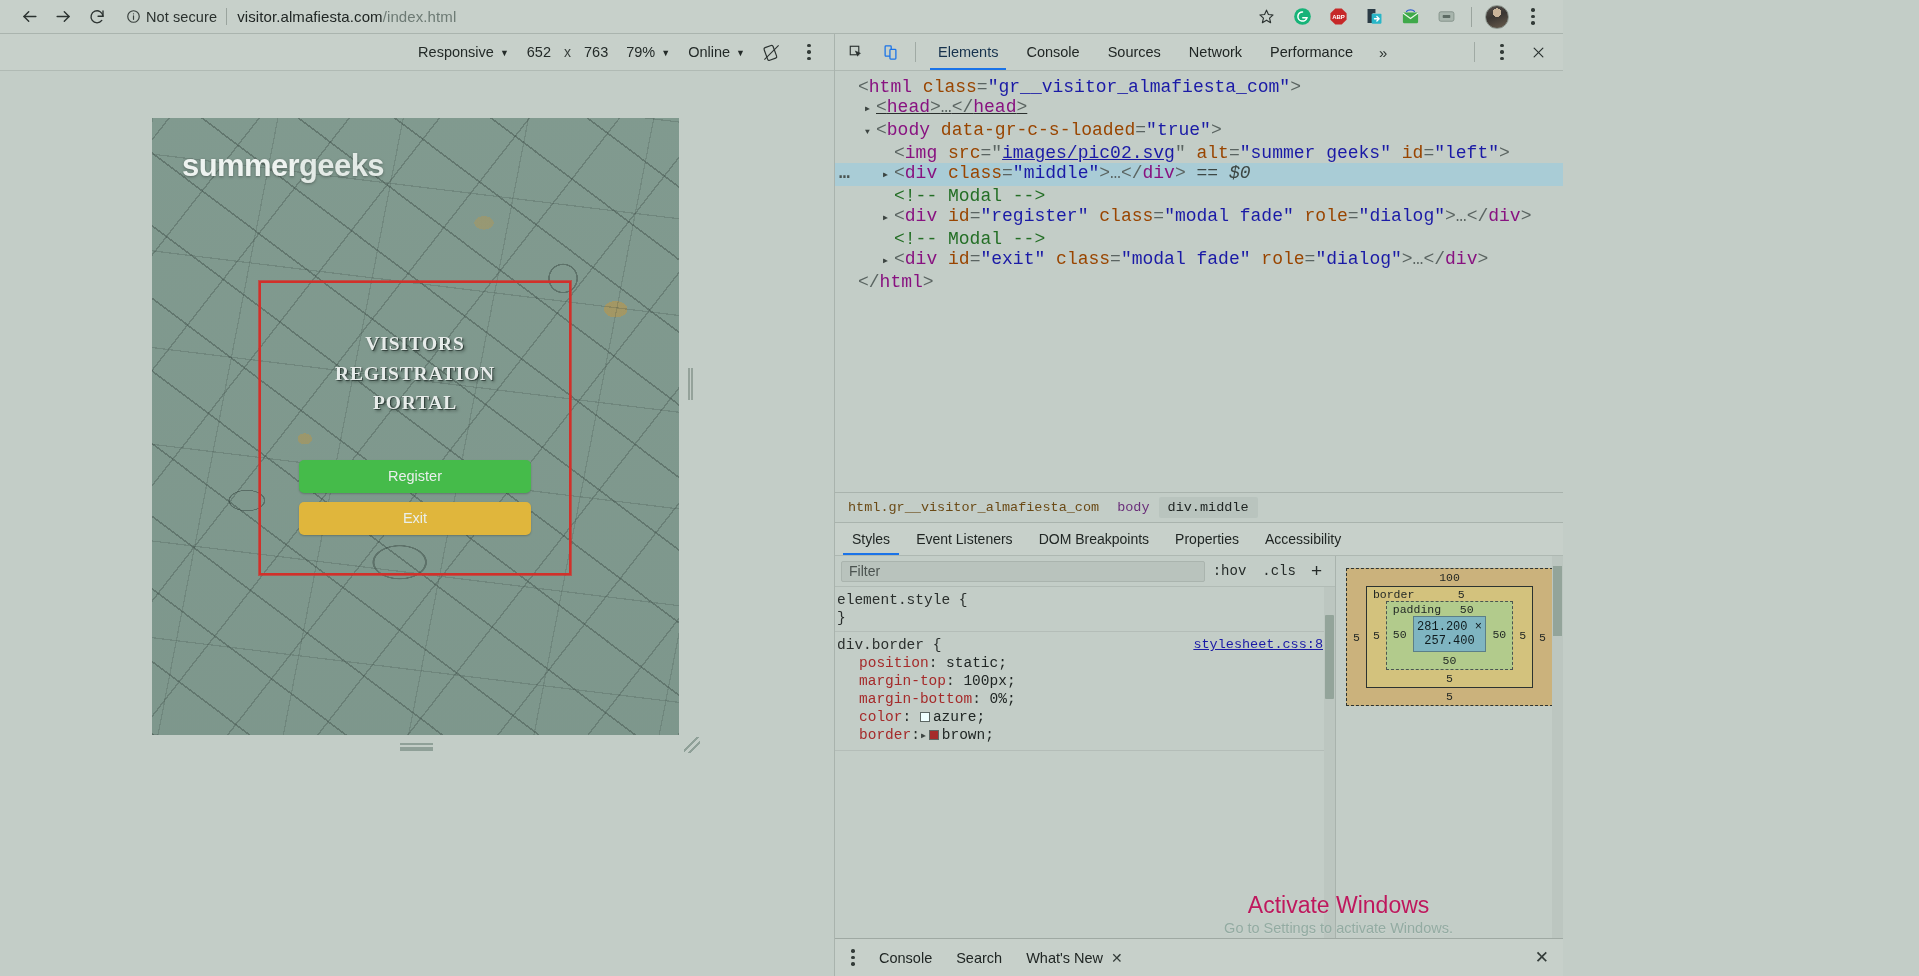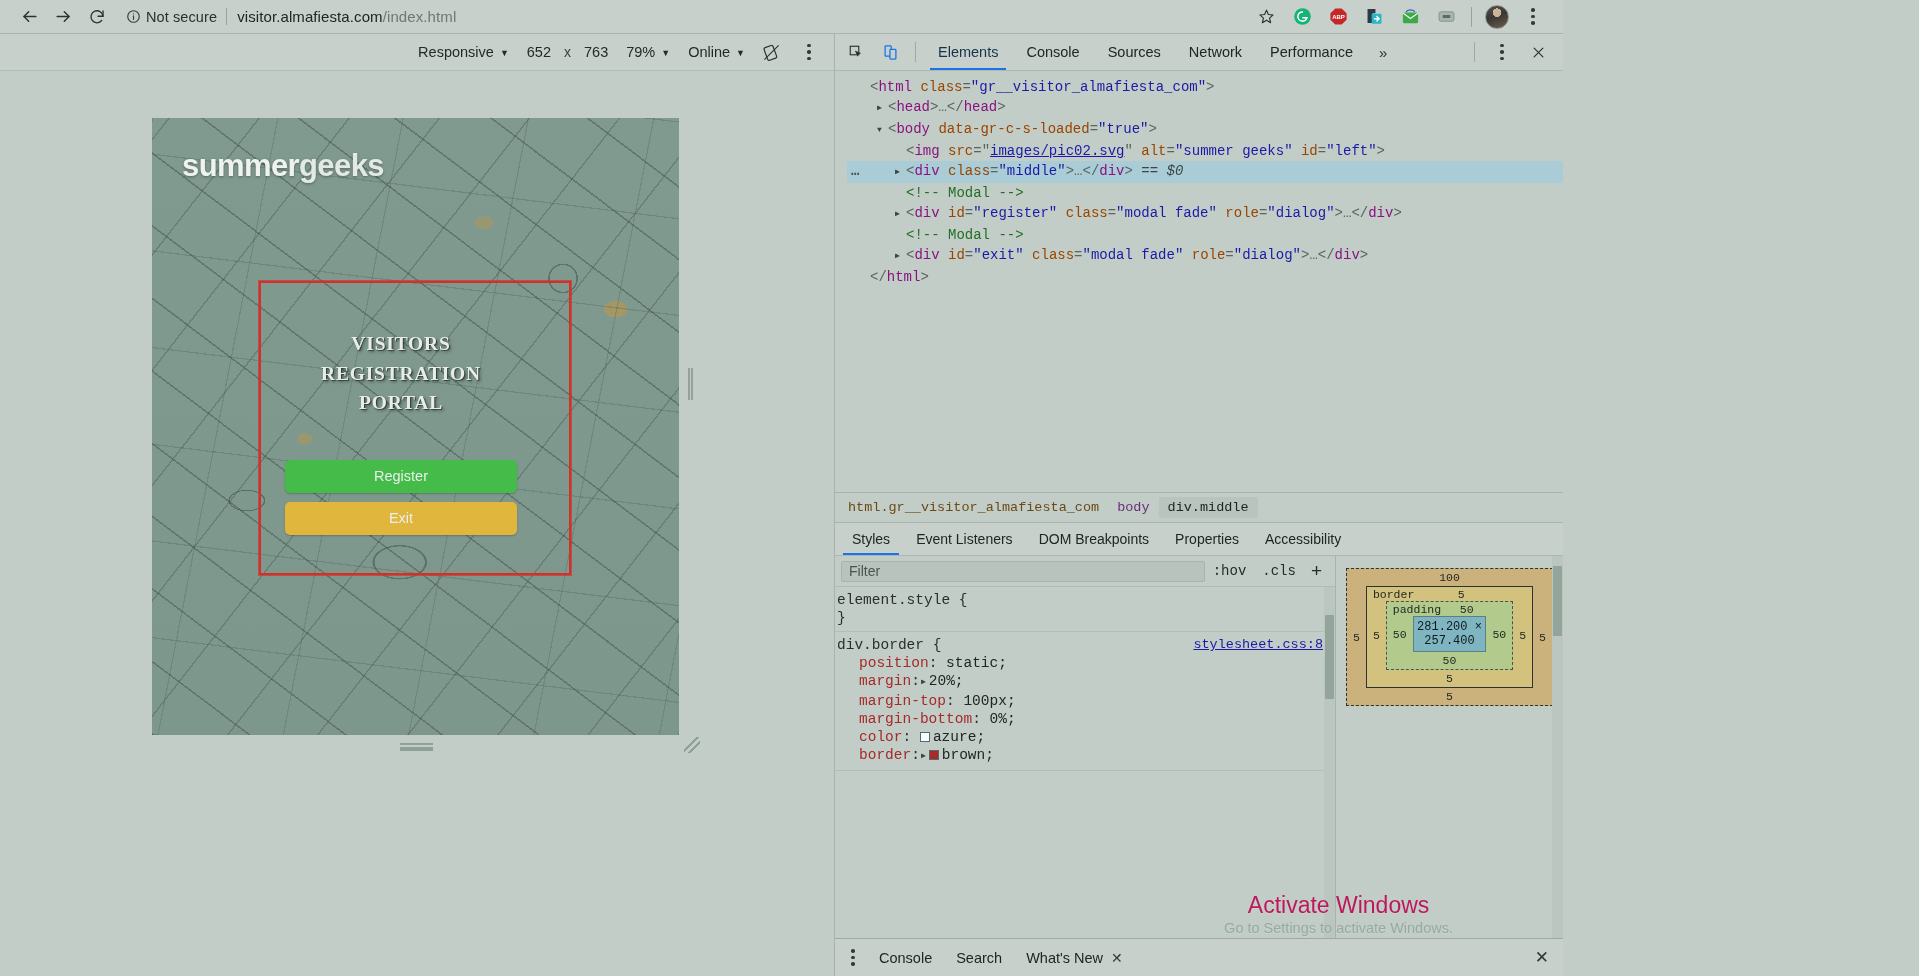--- a/index.html
+++ b/index.html
@@ -102,21 +102,21 @@
   
   .inspect-box {
     position:absolute; left:107px; top:163px; width:312px; height:294px;
     border:2px solid #d2302a;
     outline:1px solid rgba(210,48,42,.65);
     z-index:4;
     background:rgba(255,0,0,0.0);
   }
 
   .middle-content {
-    position:absolute; left:93px; top:163px; width:312px; height:294px;
+    position:absolute; left:107px; top:163px; width:312px; height:294px;
     z-index:5; display:flex; flex-direction:column; align-items:center;
     padding-top:48px;
   }
   .portal-title {
     font-family:"Liberation Serif", serif;
     font-weight:700; font-size:19.5px; line-height:1.52; text-align:center;
     color:#e7ecea; letter-spacing:.8px;
     text-shadow:1px 1px 0 rgba(40,55,50,.75), 2px 2px 3px rgba(20,30,26,.5);
   }
   .btn-stack { margin-top:42px; width:232px; display:flex; flex-direction:column; gap:9px; }
@@ -166,22 +166,22 @@
   .tab.active::after {
     content:""; position:absolute; left:6px; right:6px; bottom:0; height:2.5px; background:#1a73e8;
   }
   .chev-more { padding:0 12px; font-size:15px; color:#2b3230; display:flex; align-items:center; cursor:pointer; }
   .dt-tabbar .spacer { flex:1; }
   .dt-right-icons { display:flex; align-items:center; gap:2px; padding-right:8px; }
 
   
   .dom-tree {
     flex:0 0 421px; overflow:hidden; background:#c3cdc7;
-    font-family:"Liberation Mono", monospace; font-size:14px; line-height:20px;
-    padding:6px 0 0 0; position:relative;margin-left:12px;
+    font-family:"Liberation Mono", monospace; font-size:18px; line-height:20px;
+    padding:6px 0 0 0; position:relative;
   }
   .dline { white-space:pre; padding-left:12px; position:relative; color:#2a2f2d; }
   .dline.sel { background:#a9ccd6; }
   .dline .ellipsis { position:absolute; left:4px; color:#4a5350; font-weight:700; letter-spacing:1px; }
   .tw { display:inline-block; width:11px; color:#3c4441; }
   .tw.open::before { content:"\25BC"; font-size:8px; position:relative; top:-1px; }
   .tw.closed::before { content:"\25B6"; font-size:8px; position:relative; top:-1px; }
   .tw.none::before { content:""; }
   .tag { color:#881280; }
   .punc { color:#5a6461; }
@@ -466,21 +466,21 @@
             <svg width="15" height="15" viewBox="0 0 24 24" stroke="#2b3230" stroke-width="1.9" stroke-linecap="round">
                 <line x1="5" y1="5" x2="19" y2="19"></line>
                 <line x1="19" y1="5" x2="5" y2="19"></line>
               </svg>
           </div>
         </div>
       </div>
 
       <div class="dom-tree" id="dom-tree">
           <div class="dline" style="padding-left: 12px;"><span class="tw none"></span><span class="punc">&lt;</span><span class="tag">html</span> <span class="attr">class</span><span class="punc">=</span><span class="val">"gr__visitor_almafiesta_com"</span><span class="punc">&gt;</span></div>
-          <div class="dline" style="padding-left: 30px;"><span class="tw closed"></span><span class="punc">&lt;</span><span class="tag">head</span><span class="punc">&gt;</span><span class="punc">…</span><span class="punc">&lt;/</span><span class="tag">head</span><span class="punc">&gt;</span></div>
+          <div class="dline" style="padding-left: 30px; text-decoration: underline;"><span class="tw closed"></span><span class="punc">&lt;</span><span class="tag">head</span><span class="punc">&gt;</span><span class="punc">…</span><span class="punc">&lt;/</span><span class="tag">head</span><span class="punc">&gt;</span></div>
           <div class="dline" style="padding-left: 30px;"><span class="tw open"></span><span class="punc">&lt;</span><span class="tag">body</span> <span class="attr">data-gr-c-s-loaded</span><span class="punc">=</span><span class="val">"true"</span><span class="punc">&gt;</span></div>
           <div class="dline" style="padding-left: 48px;"><span class="tw none"></span><span class="punc">&lt;</span><span class="tag">img</span> <span class="attr">src</span><span class="punc">=</span><span class="punc">"</span><span class="link">images/pic02.svg</span><span class="punc">"</span> <span class="attr">alt</span><span class="punc">=</span><span class="val">"summer geeks"</span> <span class="attr">id</span><span class="punc">=</span><span class="val">"left"</span><span class="punc">&gt;</span></div>
           <div class="dline sel" style="padding-left: 48px;"><span class="ellipsis">…</span><span class="tw closed"></span><span class="punc">&lt;</span><span class="tag">div</span> <span class="attr">class</span><span class="punc">=</span><span class="val">"middle"</span><span class="punc">&gt;</span><span class="punc">…</span><span class="punc">&lt;/</span><span class="tag">div</span><span class="punc">&gt;</span> <span class="dollar">== $0</span></div>
           <div class="dline" style="padding-left: 48px;"><span class="tw none"></span><span class="cmt">&lt;!-- Modal --&gt;</span></div>
           <div class="dline" style="padding-left: 48px;"><span class="tw closed"></span><span class="punc">&lt;</span><span class="tag">div</span> <span class="attr">id</span><span class="punc">=</span><span class="val">"register"</span> <span class="attr">class</span><span class="punc">=</span><span class="val">"modal fade"</span> <span class="attr">role</span><span class="punc">=</span><span class="val">"dialog"</span><span class="punc">&gt;</span><span class="punc">…</span><span class="punc">&lt;/</span><span class="tag">div</span><span class="punc">&gt;</span></div>
           <div class="dline" style="padding-left: 48px;"><span class="tw none"></span><span class="cmt">&lt;!-- Modal --&gt;</span></div>
           <div class="dline" style="padding-left: 48px;"><span class="tw closed"></span><span class="punc">&lt;</span><span class="tag">div</span> <span class="attr">id</span><span class="punc">=</span><span class="val">"exit"</span> <span class="attr">class</span><span class="punc">=</span><span class="val">"modal fade"</span> <span class="attr">role</span><span class="punc">=</span><span class="val">"dialog"</span><span class="punc">&gt;</span><span class="punc">…</span><span class="punc">&lt;/</span><span class="tag">div</span><span class="punc">&gt;</span></div>
           <div class="dline" style="padding-left: 12px;"><span class="tw none"></span><span class="punc">&lt;/</span><span class="tag">html</span><span class="punc">&gt;</span></div>
         </div>
 
@@ -508,21 +508,20 @@
           </div>
           <div class="css-area" id="css-area">
             <div class="rule">
                 <div class="sel-line">element.style {</div>
                 <div>}</div>
               </div>
               <div class="rule">
                 <div class="sel-line">div.border {</div>
                 <span class="src">stylesheet.css:8</span>
                 <div><span class="prop">position</span>: <span class="pv">static;</span></div>
-                <div><span class="prop">margin</span>:<span class="ptri">▶</span><span class="pv">20%;</span></div>
                 <div><span class="prop">margin-top</span>: <span class="pv">100px;</span></div>
                 <div><span class="prop">margin-bottom</span>: <span class="pv">0%;</span></div>
                 <div><span class="prop">color</span>: <span class="swatch" style="background: rgb(240, 255, 255);"></span><span class="pv">azure;</span></div>
                 <div><span class="prop">border</span>:<span class="ptri">▶</span><span class="swatch" style="background: rgb(165, 42, 42);"></span><span class="pv">brown;</span></div>
               </div>
               <div class="sb-track">
               <div class="sb-thumb"></div>
             </div>
           </div>
         </div>

